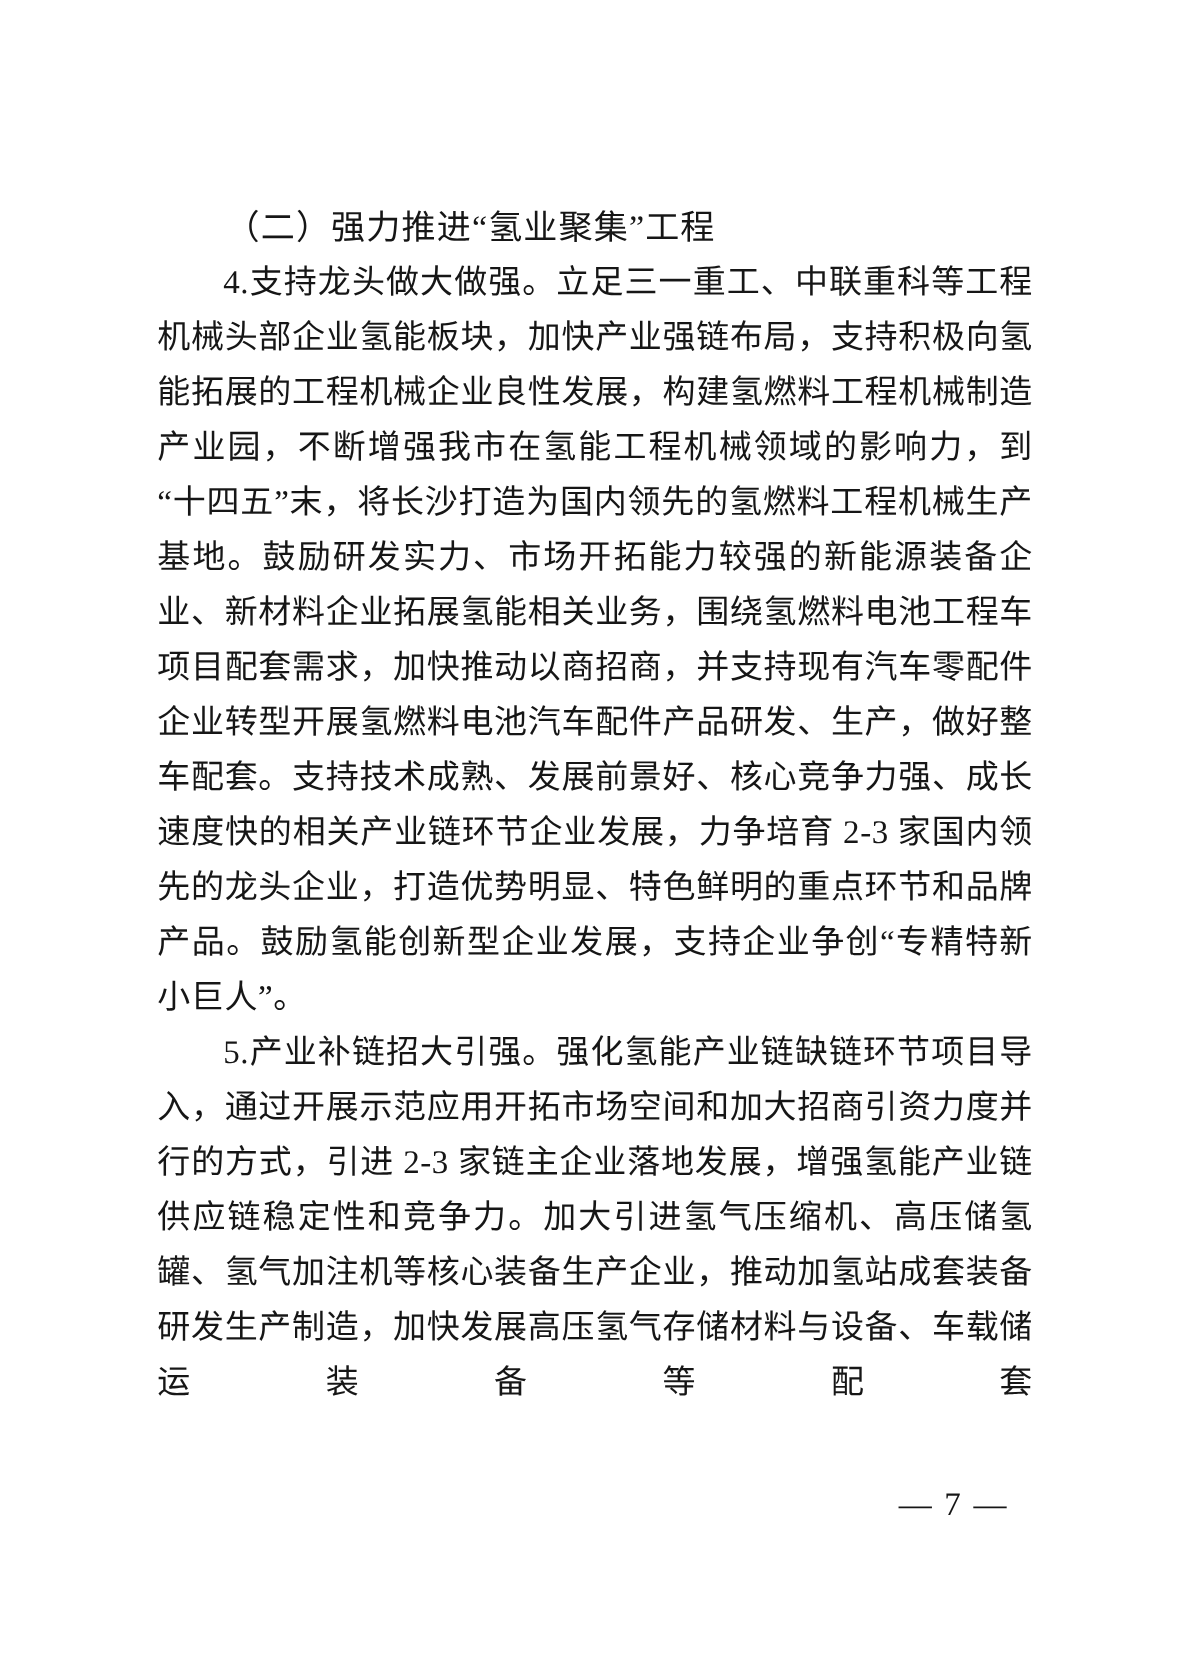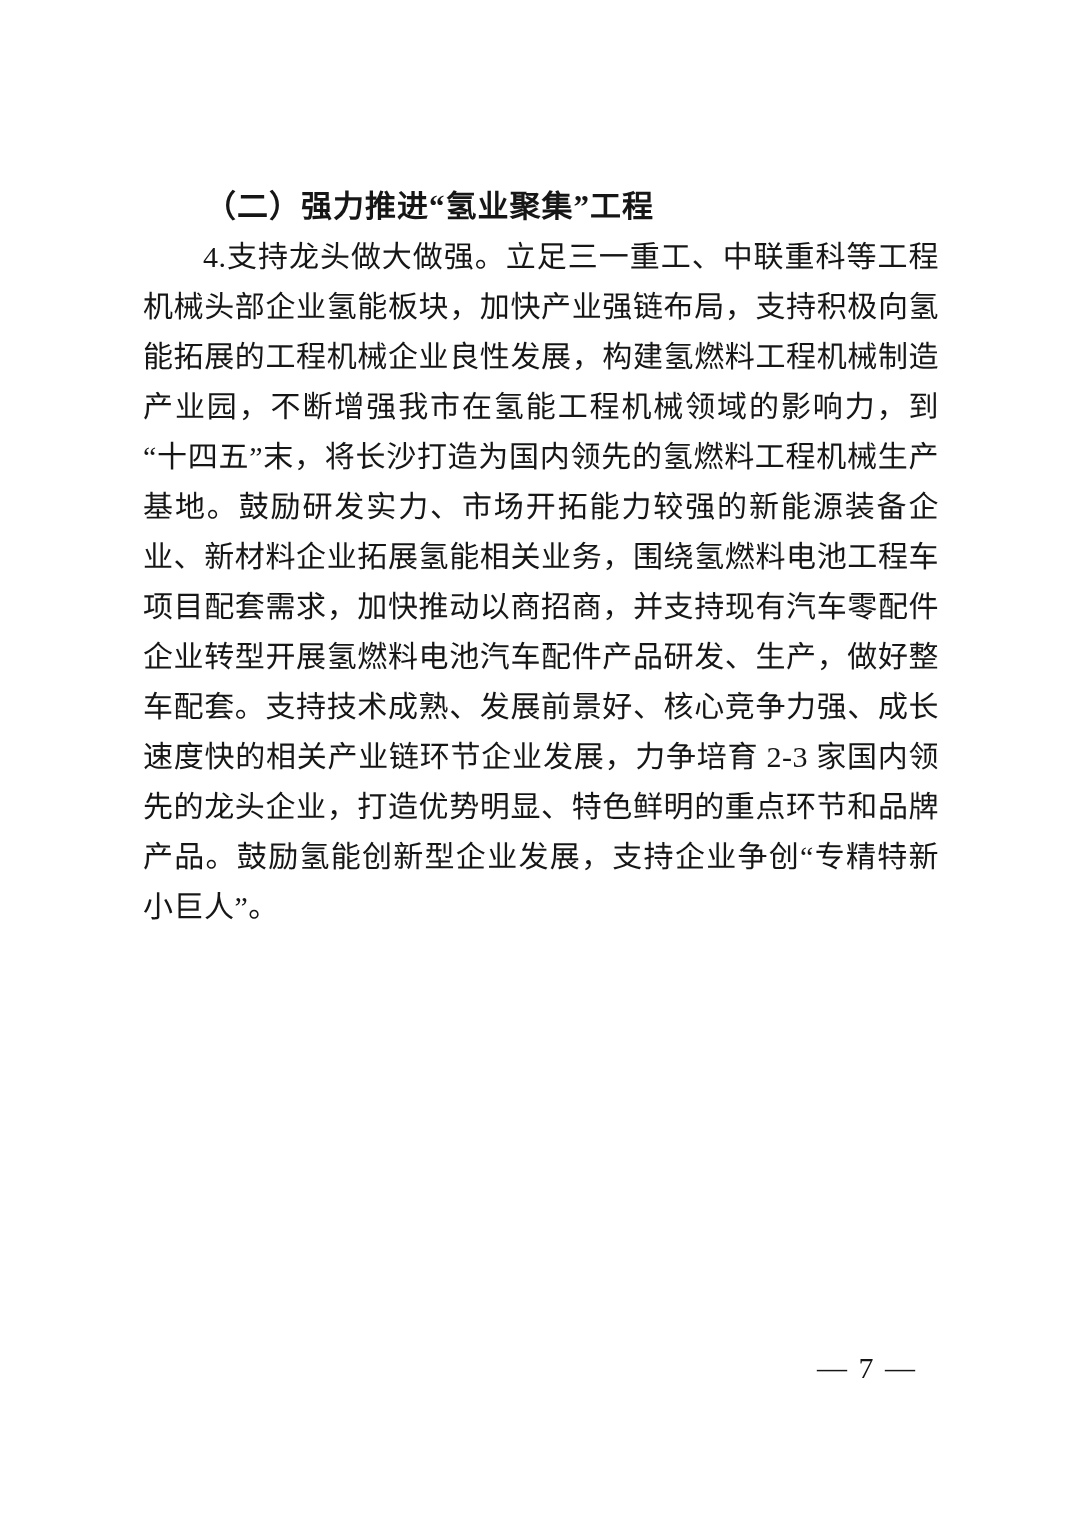--- a/index.html
+++ b/index.html
@@ -18,21 +18,21 @@
   }
   .content {
     position: absolute;
     left: 143px;
     top: 182px;
     width: 796px;
   }
   .heading {
     margin: 0;
     font-size: 31px;
-    font-weight: 700;
+    font-weight: 400;
     line-height: 50px;
     text-indent: 2em;
     letter-spacing: 1px;
     white-space: nowrap;
   }
   .para {
     margin: 0;
     font-size: 30px;
     line-height: 50px;
     text-indent: 2em;
@@ -54,15 +54,16 @@
     letter-spacing: 2px;
   }
 </style>
 </head>
 <body>
 
 <div class="page">
   <div class="content">
     <h2 class="heading">（二）强力推进“氢业聚集”工程</h2>
     <p class="para">4.支持龙头做大做强。立足三一重工、中联重科等工程机械头部企业氢能板块，加快产业强链布局，支持积极向氢能拓展的工程机械企业良性发展，构建氢燃料工程机械制造产业园，不断增强我市在氢能工程机械领域的影响力，到“十四五”末，将长沙打造为国内领先的氢燃料工程机械生产基地。鼓励研发实力、市场开拓能力较强的新能源装备企业、新材料企业拓展氢能相关业务，围绕氢燃料电池工程车项目配套需求，加快推动以商招商，并支持现有汽车零配件企业转型开展氢燃料电池汽车配件产品研发、生产，做好整车配套。支持技术成熟、发展前景好、核心竞争力强、成长速度快的相关产业链环节企业发展，力争培育 2-3 家国内领先的龙头企业，打造优势明显、特色鲜明的重点环节和品牌产品。鼓励氢能创新型企业发展，支持企业争创“专精特新小巨人”。</p>
+    <p class="para continues">5.产业补链招大引强。强化氢能产业链缺链环节项目导入，通过开展示范应用开拓市场空间和加大招商引资力度并行的方式，引进 2-3 家链主企业落地发展，增强氢能产业链供应链稳定性和竞争力。加大引进氢气压缩机、高压储氢罐、氢气加注机等核心装备生产企业，推动加氢站成套装备研发生产制造，加快发展高压氢气存储材料与设备、车载储运装备等配套</p>
   </div>
   <div class="footer">— 7 —</div>
 </div>
 
 </body></html>

